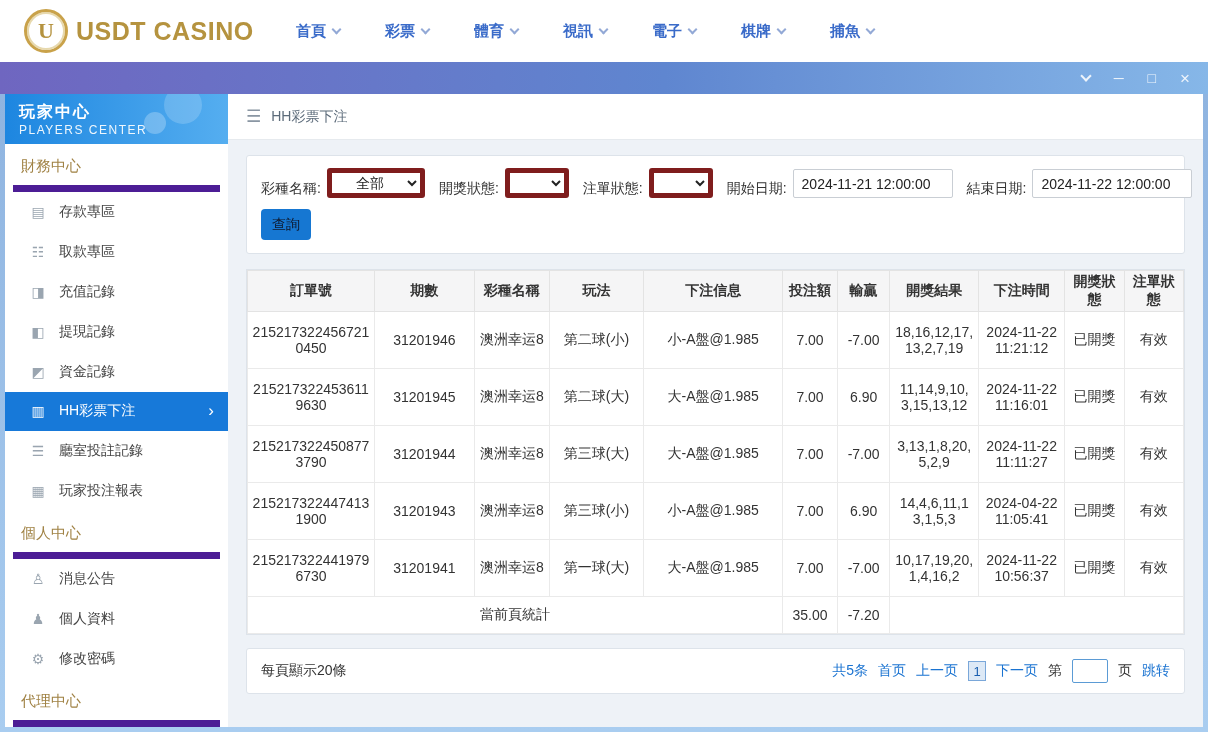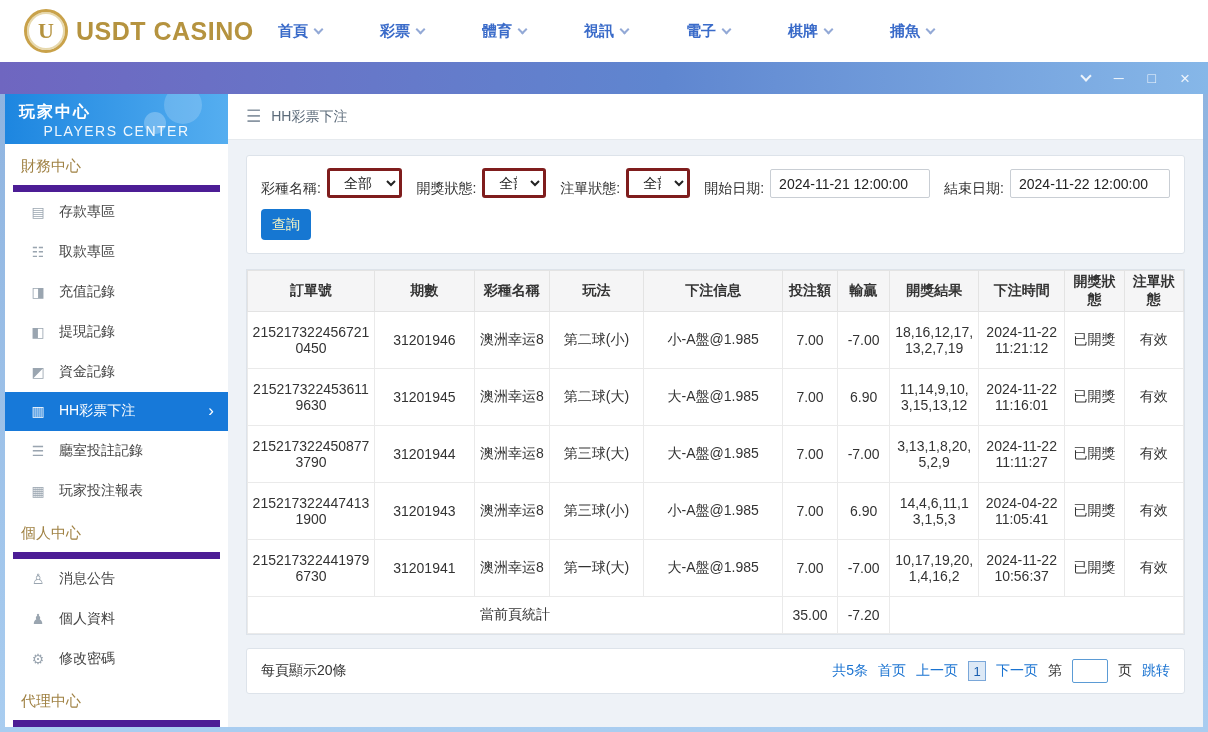--- a/index.html
+++ b/index.html
@@ -6,21 +6,21 @@
   html,body { width:1208px; height:732px; overflow:hidden; background:#fff;
     font-family:"Liberation Sans","DejaVu Sans",sans-serif; }
 
   
   .top-nav { height:62px; display:flex; align-items:center; padding:0 24px; background:#fff; }
   .logo { display:flex; align-items:center; gap:8px; min-width:236px; cursor:pointer; }
   .logo-badge { width:44px; height:44px; border-radius:50%; border:3px solid #c9a24a;
     box-shadow:inset 0 0 0 2px #e7d9ae; color:#b5933f; display:flex; align-items:center;
     justify-content:center; font-weight:bold; font-size:22px; font-family:"Liberation Serif",serif; }
   .logo-text { font-size:25px; font-weight:bold; color:#b5933f; letter-spacing:.5px; }
-  .nav-items { display:flex; gap:58px; margin-left:18px; }
+  .nav-items { display:flex; gap:45px; margin-left:36px; }
   .nav-item { display:flex; align-items:center; gap:7px; color:#3a6bc9; font-size:15px;
     font-weight:bold; cursor:pointer; white-space:nowrap; }
   .chev { width:7px; height:7px; border-right:2px solid #93a9d6; border-bottom:2px solid #93a9d6;
     transform:rotate(45deg); margin-top:-4px; }
 
   
   .titlebar { height:32px; background:linear-gradient(90deg,#6f66c0 0%,#5f86d0 55%,#86b7e8 100%);
     display:flex; align-items:center; justify-content:flex-end; gap:24px; padding-right:18px; }
   .tb-btn { color:#eef4fb; font-size:14px; line-height:1; cursor:pointer; }
   .tb-chev { width:8px; height:8px; border-right:2px solid #eef4fb; border-bottom:2px solid #eef4fb;
@@ -28,21 +28,21 @@
 
   
   .frame { height:638px; background:linear-gradient(180deg,#8fb4e0,#a9cdf0); padding:0 5px 5px 5px; }
   .content-row { display:flex; height:633px; background:#eef2f7; }
 
   
   .sidebar { width:223px; flex-shrink:0; background:#fff; display:flex; flex-direction:column; overflow:hidden; }
   .sidebar-header { height:50px; background:linear-gradient(90deg,#1d86e0,#55aef0); color:#fff;
     padding:8px 14px; position:relative; overflow:hidden; flex-shrink:0; }
   .sb-title { font-size:16px; font-weight:bold; letter-spacing:2px; }
-  .sb-sub { font-size:14px; letter-spacing:1.5px; opacity:.92;text-align:center; }
+  .sb-sub { font-size:12px; letter-spacing:1.5px; opacity:.92; }
   .deco-circle { position:absolute; border-radius:50%; background:rgba(255,255,255,.18); }
   .dc1 { width:38px; height:38px; right:26px; top:-8px; }
   .dc2 { width:22px; height:22px; right:62px; top:18px; background:rgba(255,255,255,.25); }
   .section-label { color:#a08244; font-size:15px; margin:0 8px; padding:13px 8px 9px;
     border-bottom:7px solid #4c1d95; }
   .menu-item { height:40px; display:flex; align-items:center; gap:12px; padding-left:24px;
     font-size:14px; color:#444; cursor:pointer; }
   .menu-icon { width:18px; text-align:center; color:#9aa5b0; font-size:14px; }
   .menu-item.selected { background:#1779d9; color:#fff; }
   .menu-item.selected .menu-icon { color:#fff; }
@@ -54,27 +54,27 @@
     align-items:center; gap:10px; padding:0 18px; flex-shrink:0; }
   .menu-toggle { color:#8a96a3; font-size:17px; cursor:pointer; }
   .breadcrumb-title { color:#5c6b7a; font-size:14px; }
   .main-scroll { flex:1; padding:15px 18px; overflow:hidden; }
 
   
   .filter-panel { background:#fff; border:1px solid #dde3ea; border-radius:3px; padding:12px 14px 13px; margin-bottom:15px; }
   .filter-row { display:flex; align-items:flex-end; font-size:14px; color:#333; white-space:nowrap; }
   .f-label { margin-right:6px; }
   .f-gap { margin-left:14px; }
-  select { height:30px; border:3px solid #7f1d1d; border-radius:3px; font-size:14px;
-    background:#fff; color:#222; padding:0 10px; }
+  select { height:30px; border:5px solid #7f1d1d; border-radius:3px; font-size:14px;
+    background:#fff; color:#222; padding:0 20px; }
   .select-lottery { width:120px; }
   .select-small { width:64px; }
   .date-input { height:29px; width:160px; border:1px solid #c9ced4; border-radius:2px;
     padding:0 8px; font-size:14px; color:#222; }
-  .search-button { margin-top:11px; width:50px; height:31px; background:#1677d2; color:#fef9c3;
+  .search-button { margin-top:11px; width:50px; height:31px; background:#1677d2; color:#0f172a;
     border:none; border-radius:4px; font-size:14px; cursor:pointer; }
 
   
   .table-panel { background:#fff; border:1px solid #dde3ea; margin-bottom:13px; }
   table { width:100%; border-collapse:collapse; table-layout:fixed; }
   th { background:#f5f5f6; font-size:14px; font-weight:bold; color:#333; height:40px;
     border:1px solid #e3e3e3; padding:2px 3px; }
   td { font-size:14px; color:#333; text-align:center; border:1px solid #eaeaea;
     padding:6px 4px; word-break:break-all; }
   tbody tr.data-row { height:57px; }

